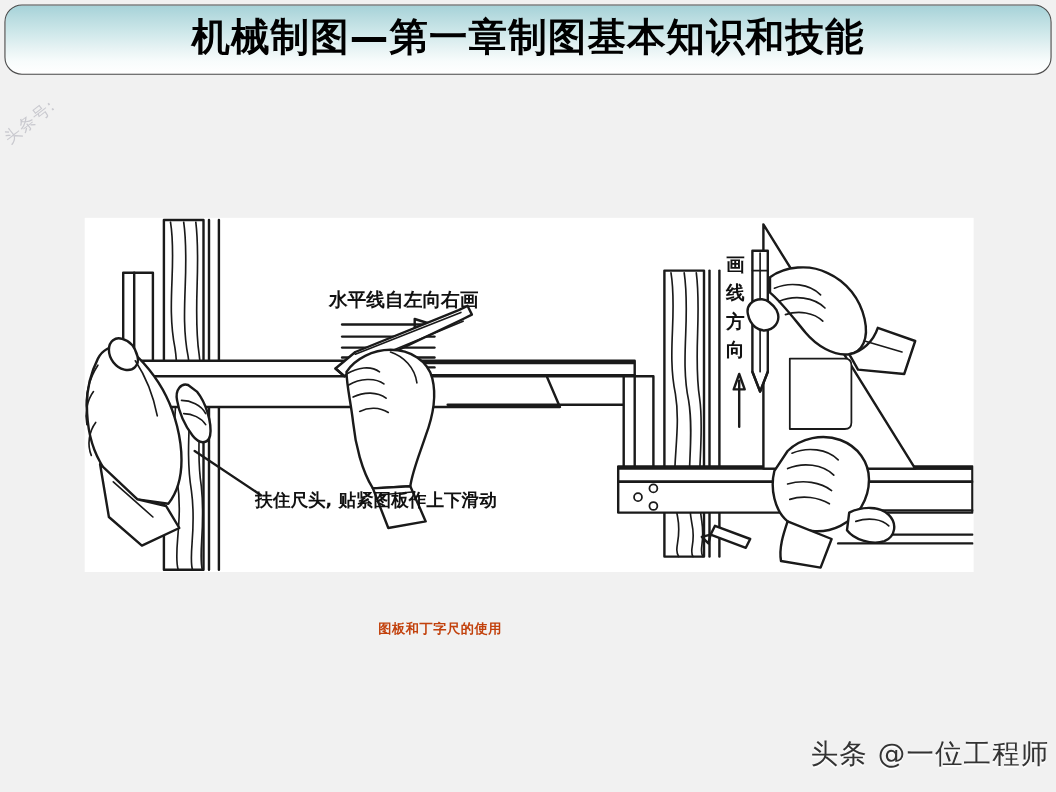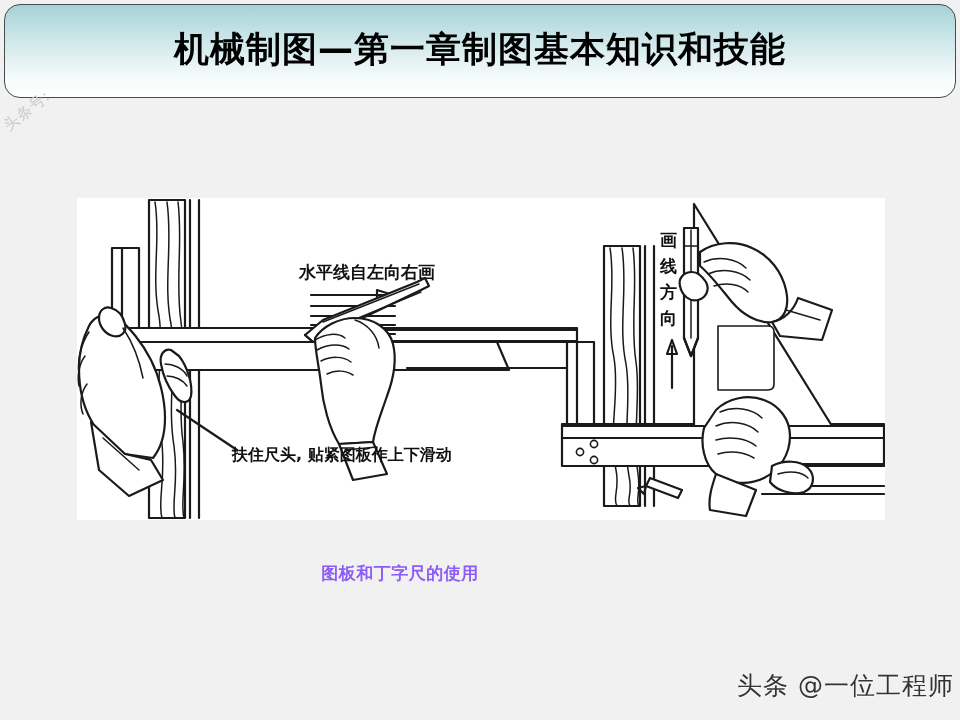--- a/index.html
+++ b/index.html
@@ -22,21 +22,21 @@
     inset: 0;
     background: #f1f1f1;
   }
 
   
   #title-bar {
     position: absolute;
     left: 4px;
     top: 4px;
     width: 952px;
-    height: 94px;
+    height: 64px;
     box-sizing: border-box;
     border: 1.5px solid #4a4a4a;
     border-radius: 16px;
     background: linear-gradient(to bottom,
                 #a6d2d8 0%,
                 #b9dce0 18%,
                 #cfe8ea 40%,
                 #e7f3f4 63%,
                 #f8fcfc 82%,
                 #ffffff 100%);
@@ -93,23 +93,23 @@
   #caption {
     position: absolute;
     left: 0;
     top: 562px;
     width: 960px;
     text-align: center;
     transform: translateX(-80px);
   }
   #caption-text {
     font-family: "DejaVu Sans", "Liberation Sans", sans-serif;
-    font-size: 17px;
+    font-size: 12px;
     font-weight: bold;
-    color: #8b5cf6;
+    color: #c2410c;
     letter-spacing: 0.5px;
   }
 
   
   #wm-bottom {
     position: absolute;
     right: 6px;
     bottom: 18px;
     font-family: "DejaVu Sans", "Liberation Sans", sans-serif;
     font-size: 25px;

